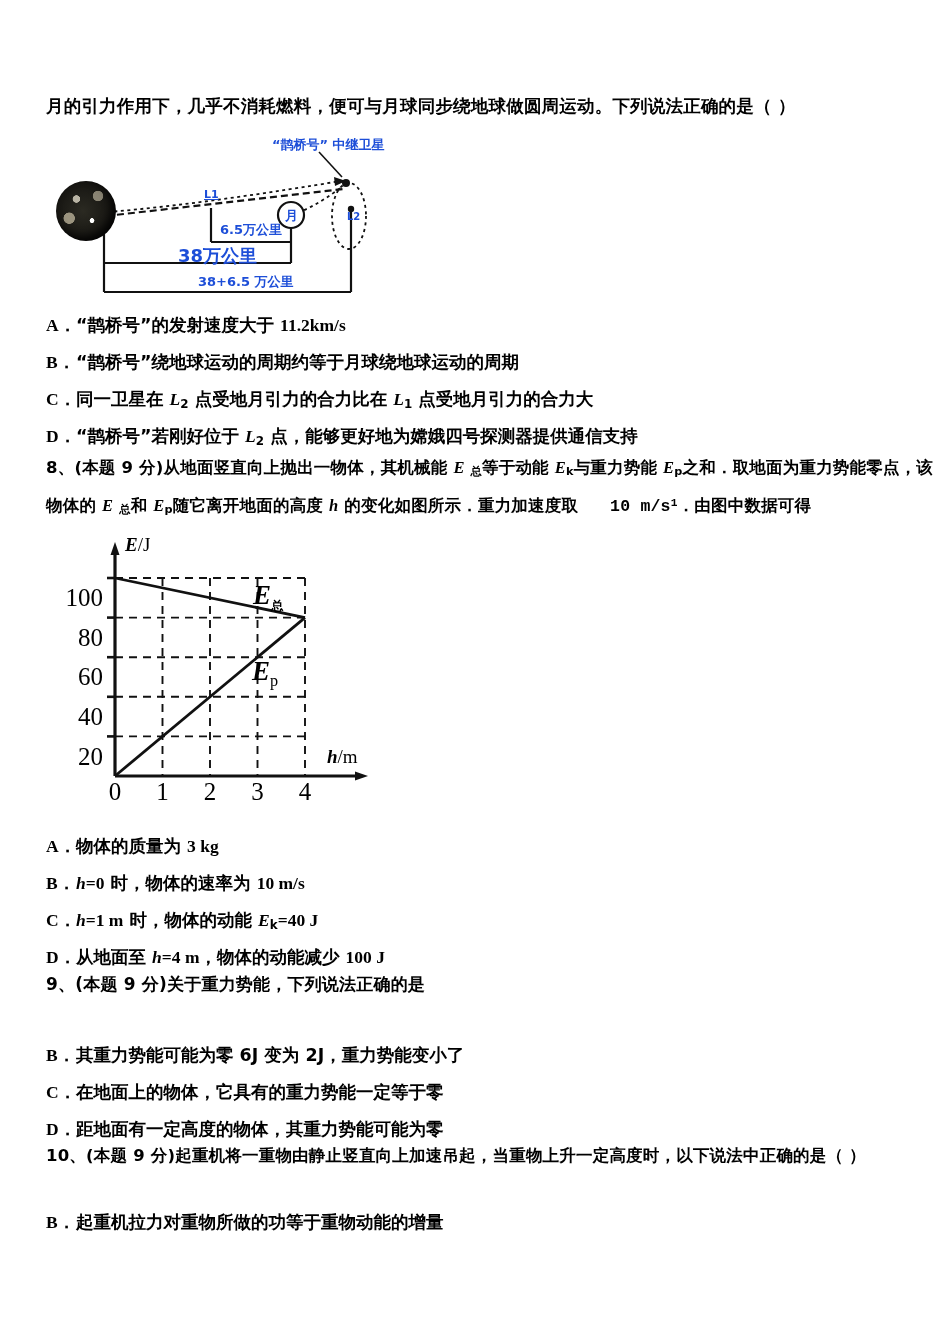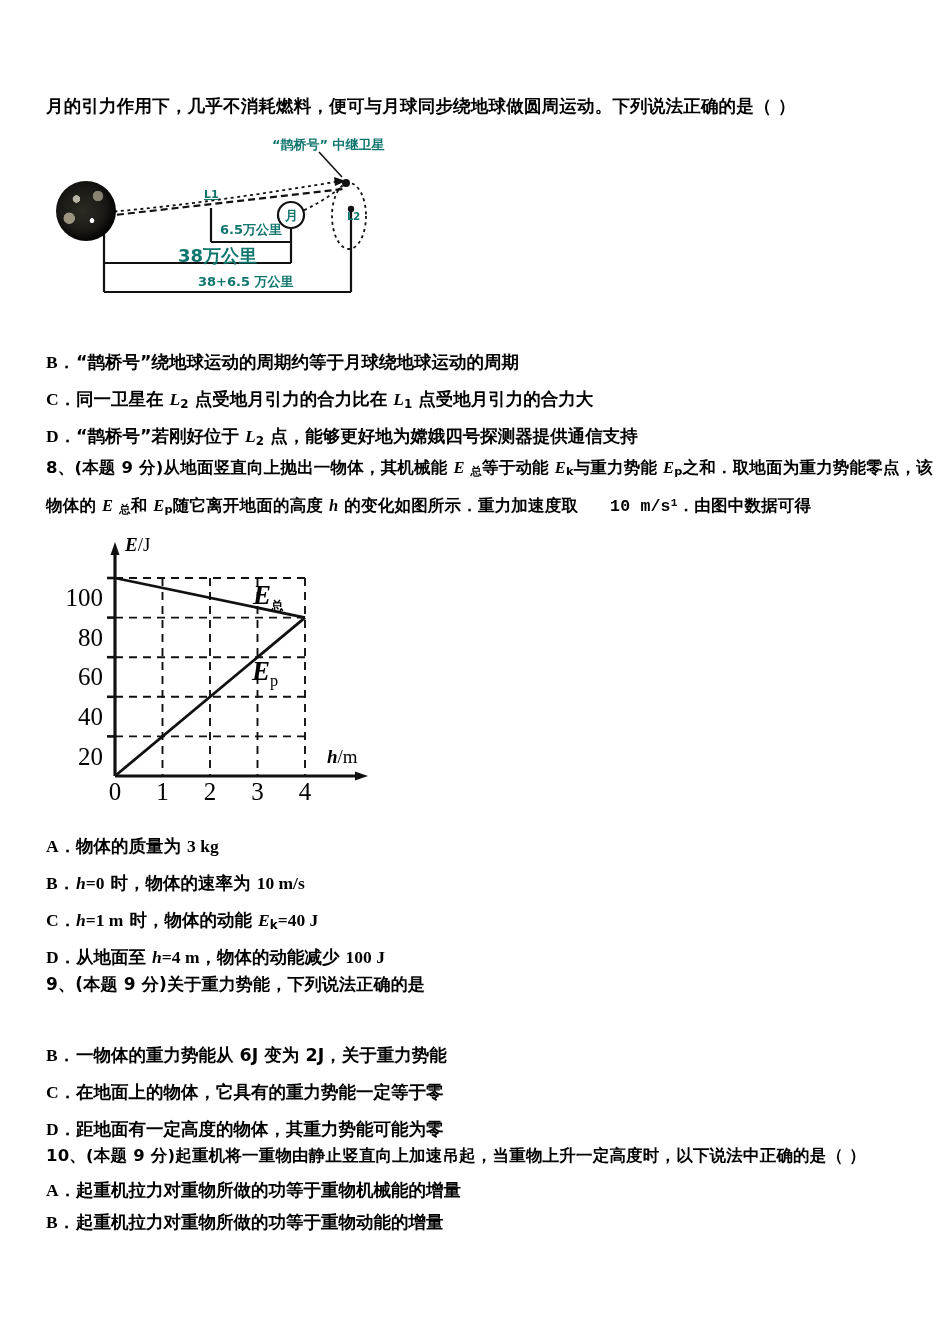--- a/index.html
+++ b/index.html
@@ -82,21 +82,21 @@
       radial-gradient(circle at 22% 62%, #9b947f 0 9%, rgba(0,0,0,0) 10%),
       radial-gradient(circle at 70% 25%, #8a8473 0 8%, rgba(0,0,0,0) 9%),
       radial-gradient(circle at 45% 50%, #2b2a22 0%, #141310 72%, #090806 100%);
     box-shadow: inset -4px -4px 9px rgba(0,0,0,0.85);
   }
 
   .fig-label {
     position: absolute;
     font-family: "DejaVu Sans", "Liberation Sans", sans-serif;
     font-weight: bold;
-    color: #0f766e;
+    color: #1d4ed8;
     white-space: nowrap;
   }
 
   
   #eh-chart {
     position: absolute;
     left: 55px;
     top: 528px;
     width: 330px;
     height: 285px;
@@ -152,20 +152,23 @@
 
     <div class="fig-label" style="left:228px; top:4px; font-size:13px;">“鹊桥号” 中继卫星</div>
     <div class="fig-label" style="left:160px; top:56px; font-size:11px;text-decoration:underline;">L1</div>
     <div class="fig-label" style="left:303px; top:79px; font-size:10px;">L2</div>
     <div class="fig-label" style="left:241px; top:75px; font-size:13px;">月</div>
     <div class="fig-label" style="left:176px; top:89px; font-size:13px;">6.5万公里</div>
     <div class="fig-label" style="left:134px; top:112px; font-size:18px;">38万公里</div>
     <div class="fig-label" style="left:154px; top:141px; font-size:13px;">38+6.5 万公里</div>
   </div>
 
+  <div class="optline" style="left:46px; top:315px;">
+    <span class="opt-letter">A．</span><span class="cjk">“鹊桥号”的发射速度大于 <span style="font-family:'Liberation Serif',serif;">11.2km/s</span></span>
+  </div>
   <div class="optline" style="left:46px; top:352px;">
     <span class="opt-letter">B．</span><span class="cjk">“鹊桥号”绕地球运动的周期约等于月球绕地球运动的周期</span>
   </div>
   <div class="optline" style="left:46px; top:389px;">
     <span class="opt-letter">C．</span><span class="cjk">同一卫星在 <em class="it" style="font-family:'Liberation Serif',serif;">L</em><sub>2</sub> 点受地月引力的合力比在 <em class="it" style="font-family:'Liberation Serif',serif;">L</em><sub>1</sub> 点受地月引力的合力大</span>
   </div>
   <div class="optline" style="left:46px; top:426px;">
     <span class="opt-letter">D．</span><span class="cjk">“鹊桥号”若刚好位于 <em class="it" style="font-family:'Liberation Serif',serif;">L</em><sub>2</sub> 点，能够更好地为嫦娥四号探测器提供通信支持</span>
   </div>
 
@@ -241,32 +244,29 @@
     <span class="opt-letter">C．</span><span class="cjk"><em class="it" style="font-family:'Liberation Serif',serif;">h</em><span style="font-family:'Liberation Serif',serif;">=1 m</span> 时，物体的动能 <em class="it" style="font-family:'Liberation Serif',serif;">E</em><sub>k</sub><span style="font-family:'Liberation Serif',serif;">=40 J</span></span>
   </div>
   <div class="optline" style="left:46px; top:947px;text-align:center;">
     <span class="opt-letter">D．</span><span class="cjk">从地面至 <em class="it" style="font-family:'Liberation Serif',serif;">h</em><span style="font-family:'Liberation Serif',serif;">=4 m</span>，物体的动能减少 <span style="font-family:'Liberation Serif',serif;">100 J</span></span>
   </div>
 
   <div class="qline" style="left:46px; top:974px; font-size:17px;">
     <span class="cjk">9、</span><span class="cjk">(本题 9 分)</span><span class="cjk">关于重力势能，下列说法正确的是</span>
   </div>
   <div class="optline" style="left:46px; top:1045px;">
-    <span class="opt-letter">B．</span><span class="cjk">一物体的重力势能从 6J 变为 2J，关于重力势能</span>
+    <span class="opt-letter">B．</span><span class="cjk">其重力势能可能为零 6J 变为 2J，重力势能变小了</span>
   </div>
   <div class="optline" style="left:46px; top:1082px;">
     <span class="opt-letter">C．</span><span class="cjk">在地面上的物体，它具有的重力势能一定等于零</span>
   </div>
   <div class="optline" style="left:46px; top:1119px;">
     <span class="opt-letter">D．</span><span class="cjk">距地面有一定高度的物体，其重力势能可能为零</span>
   </div>
 
   <div class="qline" style="left:46px; top:1146px; font-size:16.5px;">
     <span class="cjk">10、</span><span class="cjk">(本题 9 分)</span><span class="cjk">起重机将一重物由静止竖直向上加速吊起，当重物上升一定高度时，以下说法中正确的是（   ）</span>
   </div>
-  <div class="optline" style="left:46px; top:1180px;">
-    <span class="opt-letter">A．</span><span class="cjk">起重机拉力对重物所做的功等于重物机械能的增量</span>
-  </div>
   <div class="optline" style="left:46px; top:1212px;">
     <span class="opt-letter">B．</span><span class="cjk">起重机拉力对重物所做的功等于重物动能的增量</span>
   </div>
 
 </div>
 
 </body></html>

